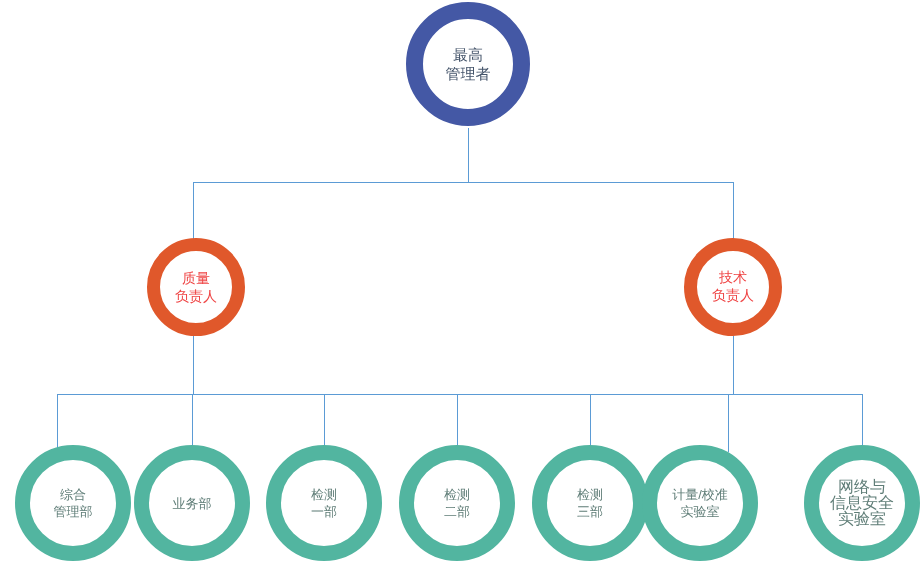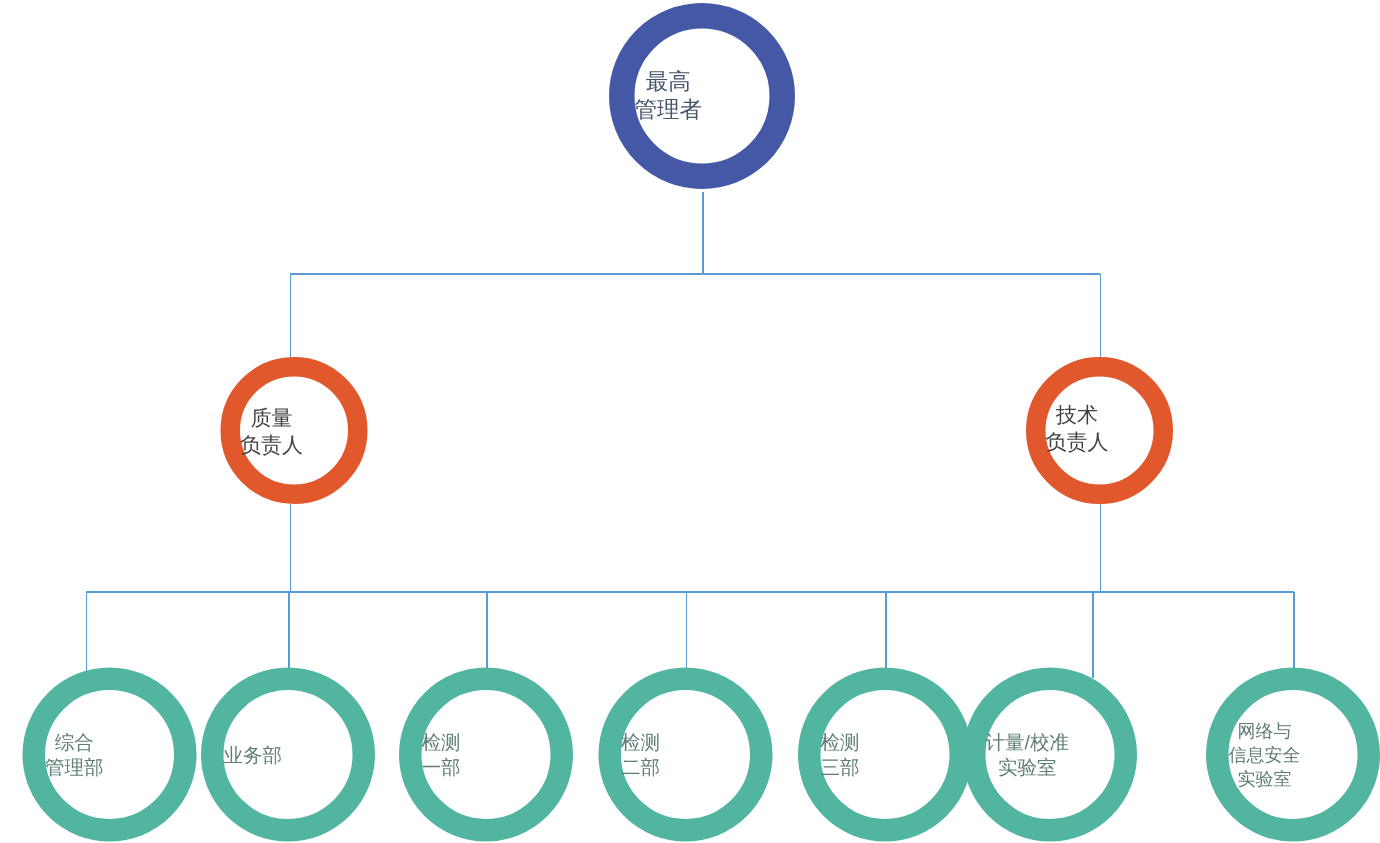--- a/index.html
+++ b/index.html
@@ -24,21 +24,21 @@
     width: 920px;
     height: 562px;
     pointer-events: none;
   }
   .node {
     position: absolute;
     border-radius: 50%;
     box-sizing: border-box;
     display: flex;
     align-items: center;
-    justify-content: flex-start;
+    justify-content: center;
     text-align: center;
     background: #ffffff;
   }
   .node .node-label {
     display: block;
     white-space: pre-line;
     user-select: none;
   }
   
   .node-top {
@@ -54,21 +54,21 @@
     line-height: 19px;
   }
   
   .node-mid {
     border-style: solid;
     border-color: #e0582b;
     border-width: 13px;
     width: 98px;
     height: 98px;
     top: 238px;
-    color: #404040;
+    color: #ef4444;
     font-size: 14px;
     line-height: 18px;
   }
   .node-mid.m0 { left: 147px; }
   .node-mid.m1 { left: 684px; font-family: Liberation Mono, monospace; }
   
   .node-leaf {
     border-style: solid;
     border-color: #52b5a0;
     border-width: 15px;
@@ -79,21 +79,21 @@
     font-size: 13px;
     line-height: 17px;
   }
   .node-leaf.l0 { left: 15px; }
   .node-leaf.l1 { left: 134px; }
   .node-leaf.l2 { left: 266px; }
   .node-leaf.l3 { left: 399px; }
   .node-leaf.l4 { left: 532px; }
   .node-leaf.l5 { left: 642px; }
   .node-leaf.l6 { left: 804px; }
-  .node-leaf.l6 .node-label { font-size: 12px; line-height: 16px; }
+  .node-leaf.l6 .node-label { font-size: 16px; line-height: 16px; }
 </style>
 </head>
 <body>
 
 <div id="org-chart">
 
   <svg id="connectors" viewBox="0 0 920 562" width="920" height="562" xmlns="http://www.w3.org/2000/svg">
     <g stroke="#5b9bd5" stroke-width="1" fill="none" shape-rendering="crispEdges">
 
       <line x1="468.5" y1="128" x2="468.5" y2="182.5"></line>

